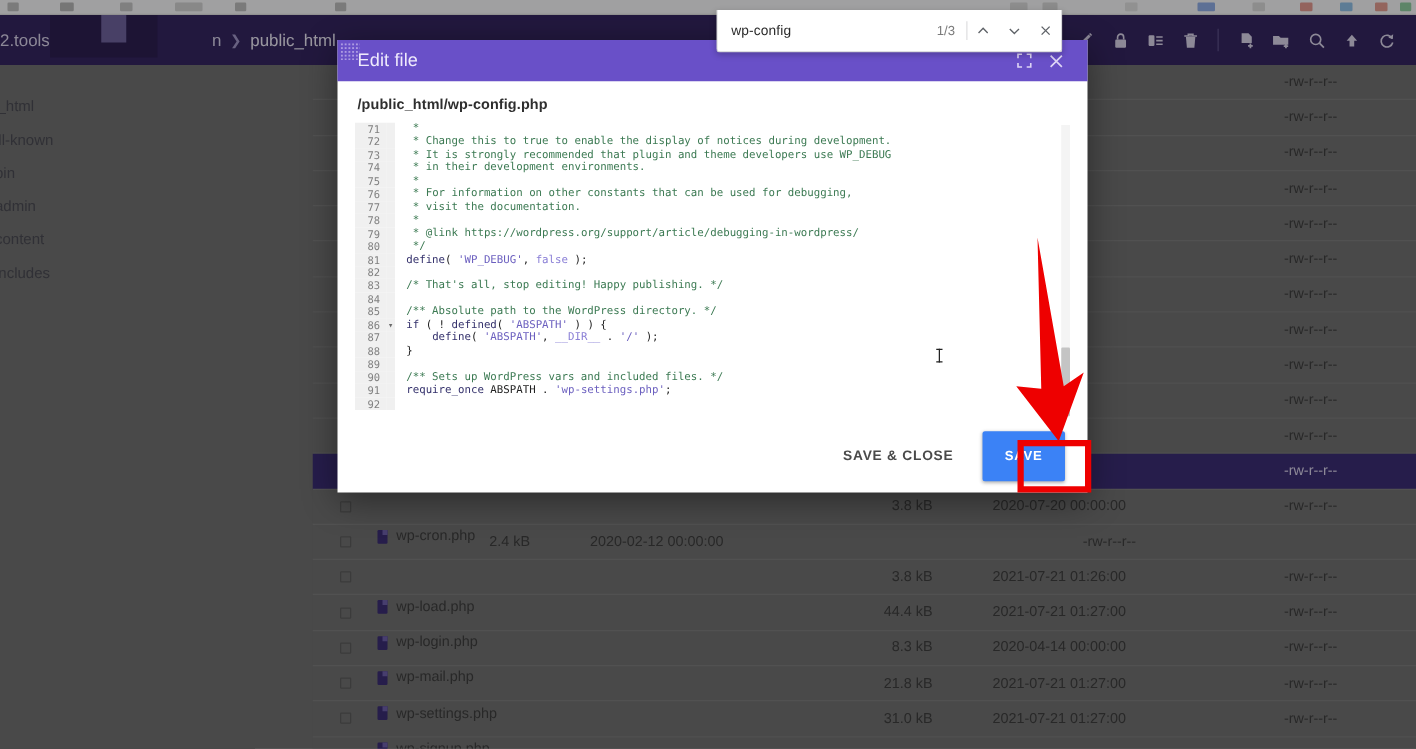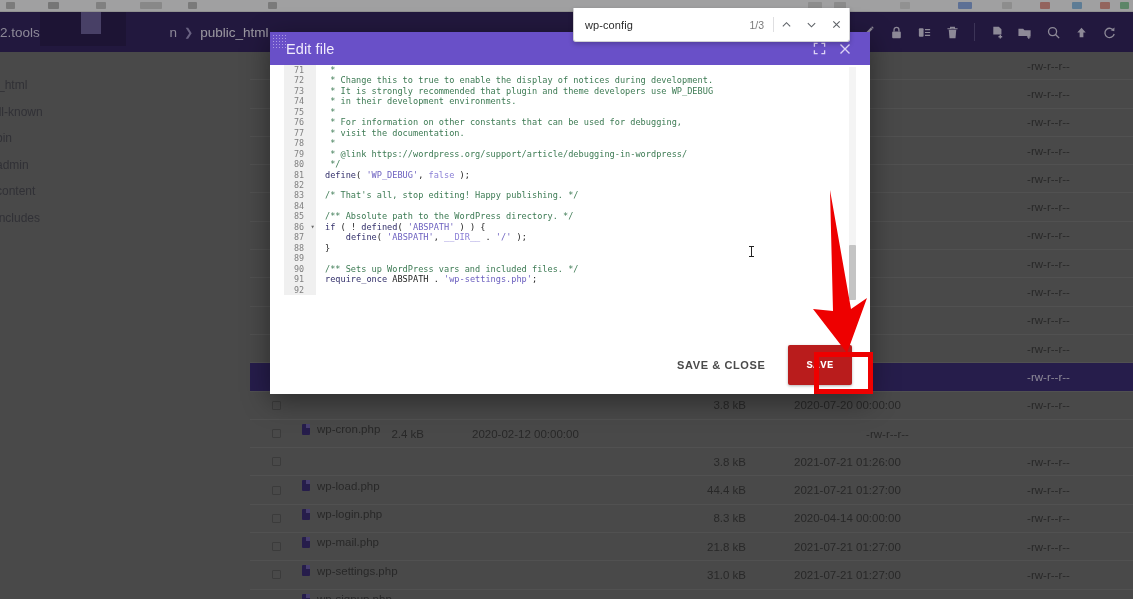--- a/index.html
+++ b/index.html
@@ -201,24 +201,24 @@
     height:52px; display:flex; align-items:center; justify-content:flex-end;
     gap:10px; padding:0 18px 6px 0; flex:none;
   }
   #btn-save-close{
     background:#ffffff; color:#4a4a4a; border:none;
     font-size:11px; font-weight:bold; letter-spacing:.6px;
     padding:9px 13px; border-radius:2px; cursor:pointer;
     font-family:"Liberation Sans", sans-serif;
   }
   #btn-save{
-    background:#b91c1c; color:#ffffff; border:none;
+    background:#3b82f6; color:#ffffff; border:none;
     font-size:10.5px; font-weight:bold; letter-spacing:.6px;
     padding:14px 18px; border-radius:2px; cursor:pointer;
-    font-family:Liberation Mono, monospace;
+    font-family:Liberation Sans, sans-serif;
     box-shadow:0 1px 3px rgba(0,0,0,.3);
   }
 
   
   #ann-box{
     position:absolute; left:814px; top:352px; width:59px; height:42px;
     border:5px solid #ee0000; z-index:35; pointer-events:none;
   }
   #ann-arrow{
     position:absolute; left:795px; top:190px; width:90px; height:165px;
@@ -605,20 +605,21 @@
       </svg>
     </div>
     <div class="micon">
       <svg width="14" height="14" viewBox="0 0 14 14">
           <path d="M2.5 2.5 L11.5 11.5 M11.5 2.5 L2.5 11.5" stroke="currentColor" stroke-width="1.35" fill="none"></path>
         </svg>
     </div>
   </div>
 
   <div id="modal-body">
+    <div id="file-path">/public_html/wp-config.php</div>
 
     <div id="editor-wrap">
       <div id="code-area"><div class="cline"><div class="ln">71</div><div class="fold"></div><div class="ctext"> <span class="cm">*</span></div></div><div class="cline"><div class="ln">72</div><div class="fold"></div><div class="ctext"> <span class="cm">* Change this to true to enable the display of notices during development.</span></div></div><div class="cline"><div class="ln">73</div><div class="fold"></div><div class="ctext"> <span class="cm">* It is strongly recommended that plugin and theme developers use WP_DEBUG</span></div></div><div class="cline"><div class="ln">74</div><div class="fold"></div><div class="ctext"> <span class="cm">* in their development environments.</span></div></div><div class="cline"><div class="ln">75</div><div class="fold"></div><div class="ctext"> <span class="cm">*</span></div></div><div class="cline"><div class="ln">76</div><div class="fold"></div><div class="ctext"> <span class="cm">* For information on other constants that can be used for debugging,</span></div></div><div class="cline"><div class="ln">77</div><div class="fold"></div><div class="ctext"> <span class="cm">* visit the documentation.</span></div></div><div class="cline"><div class="ln">78</div><div class="fold"></div><div class="ctext"> <span class="cm">*</span></div></div><div class="cline"><div class="ln">79</div><div class="fold"></div><div class="ctext"> <span class="cm">* @link https://wordpress.org/support/article/debugging-in-wordpress/</span></div></div><div class="cline"><div class="ln">80</div><div class="fold"></div><div class="ctext"> <span class="cm">*/</span></div></div><div class="cline"><div class="ln">81</div><div class="fold"></div><div class="ctext"><span class="fn">define</span>( <span class="str">'WP_DEBUG'</span>, <span class="kw">false</span> );</div></div><div class="cline"><div class="ln">82</div><div class="fold"></div><div class="ctext"></div></div><div class="cline"><div class="ln">83</div><div class="fold"></div><div class="ctext"><span class="cm">/* That's all, stop editing! Happy publishing. */</span></div></div><div class="cline"><div class="ln">84</div><div class="fold"></div><div class="ctext"></div></div><div class="cline"><div class="ln">85</div><div class="fold"></div><div class="ctext"><span class="cm">/** Absolute path to the WordPress directory. */</span></div></div><div class="cline"><div class="ln">86</div><div class="fold">▾</div><div class="ctext"><span class="fn">if</span> ( ! <span class="fn">defined</span>( <span class="str">'ABSPATH'</span> ) ) {</div></div><div class="cline"><div class="ln">87</div><div class="fold"></div><div class="ctext">    <span class="fn">define</span>( <span class="str">'ABSPATH'</span>, <span class="kw">__DIR__</span> . <span class="str">'/'</span> );</div></div><div class="cline"><div class="ln">88</div><div class="fold"></div><div class="ctext">}</div></div><div class="cline"><div class="ln">89</div><div class="fold"></div><div class="ctext"></div></div><div class="cline"><div class="ln">90</div><div class="fold"></div><div class="ctext"><span class="cm">/** Sets up WordPress vars and included files. */</span></div></div><div class="cline"><div class="ln">91</div><div class="fold"></div><div class="ctext"><span class="fn">require_once</span> ABSPATH . <span class="str">'wp-settings.php'</span>;</div></div><div class="cline"><div class="ln">92</div><div class="fold"></div><div class="ctext"></div></div></div>
       <div id="ed-scroll-track">
         <div id="ed-scroll-thumb"></div>
       </div>
       <div id="caret"></div>
     </div>
   </div>
 

